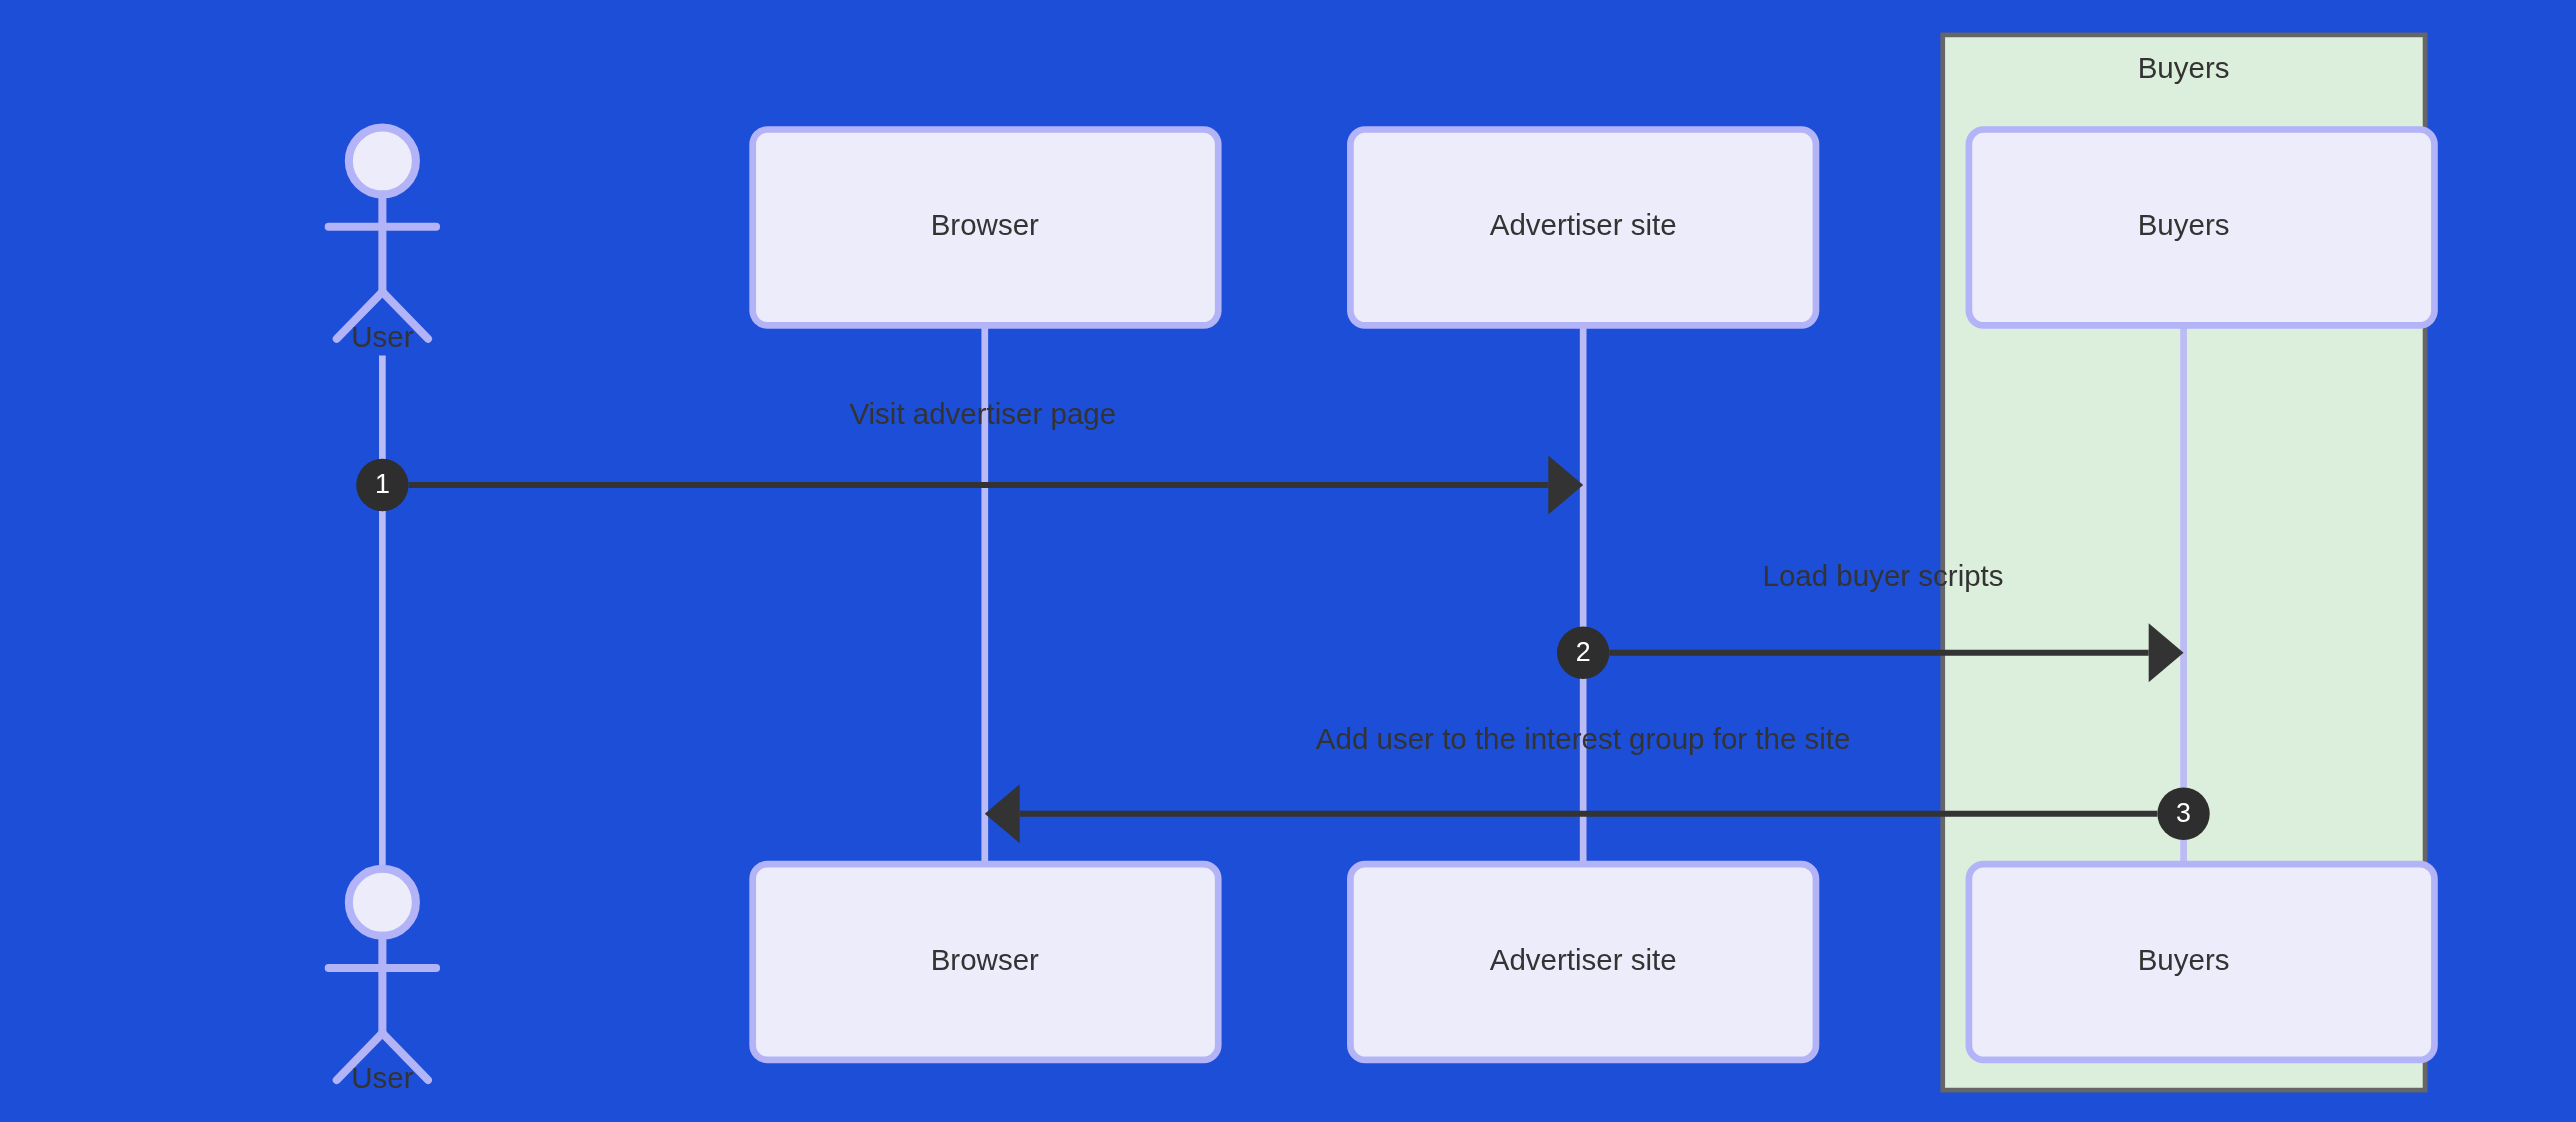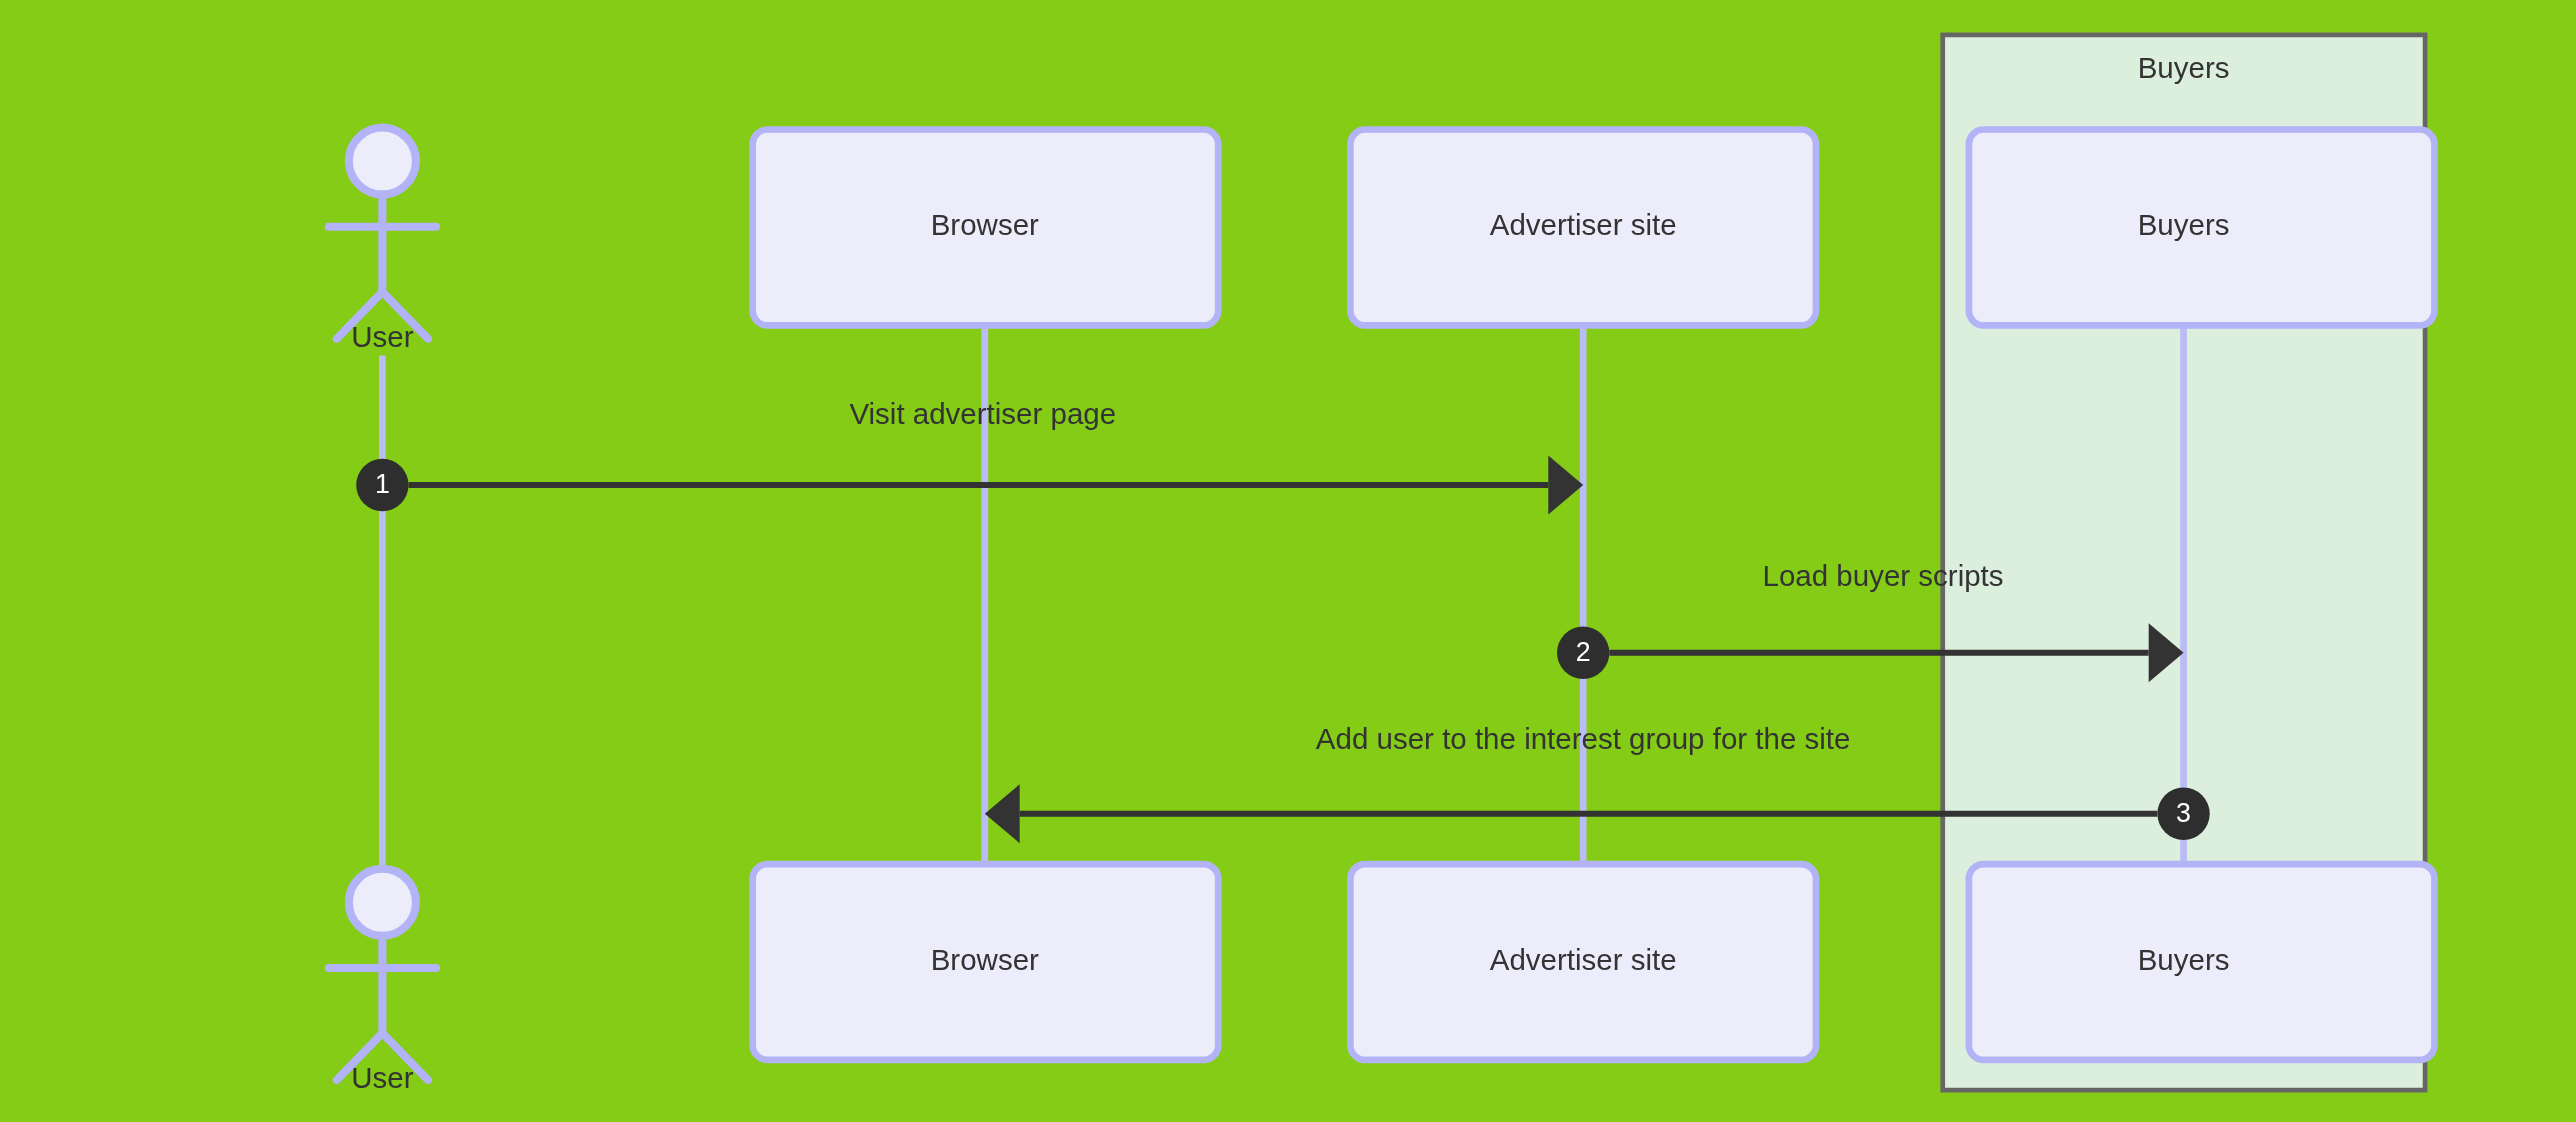--- a/index.html
+++ b/index.html
@@ -8,21 +8,21 @@
     padding: 0;
     background: #ffffff;
   }
   body {
     font-family: "Liberation Sans", sans-serif;
   }
   #canvas {
     position: relative;
     width: 2576px;
     height: 1123px;
-    background: #84cc16;
+    background: #1d4ed8;
     overflow: hidden;
   }
   #diagram-svg {
     position: absolute;
     left: 0;
     top: 0;
     width: 2576px;
     height: 1123px;
   }
   .group-label,

